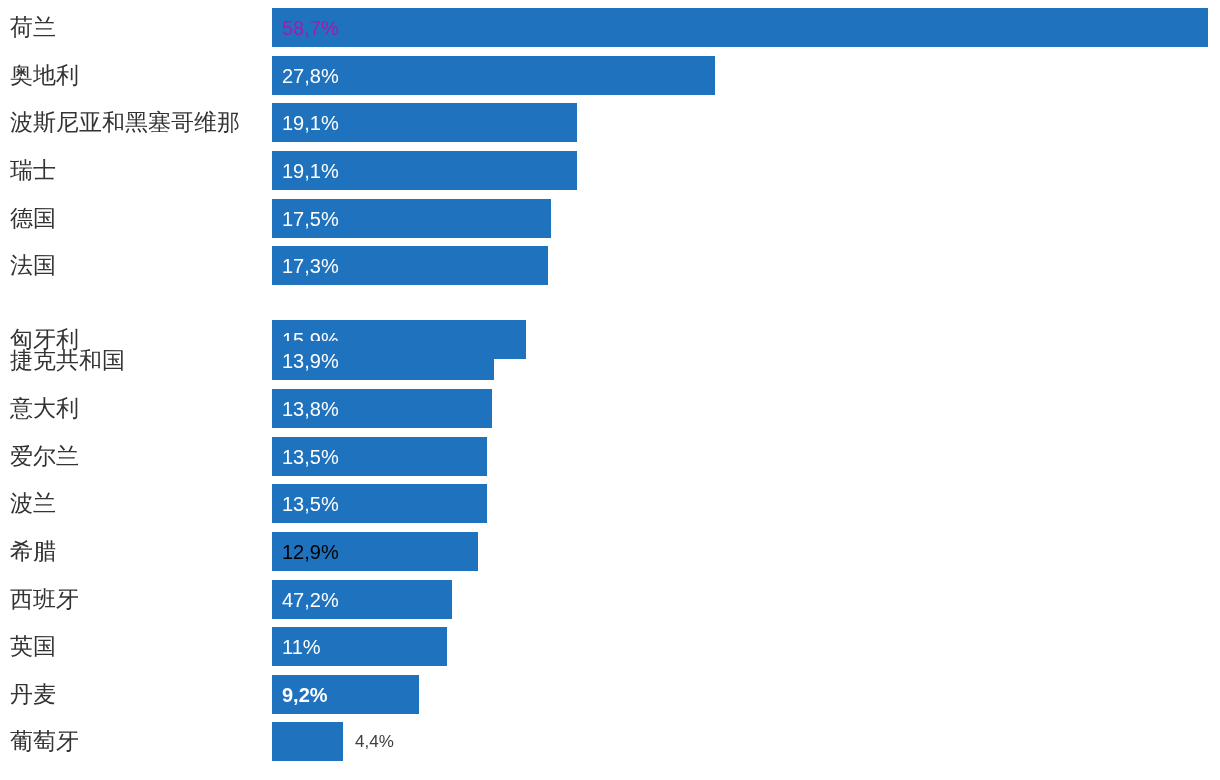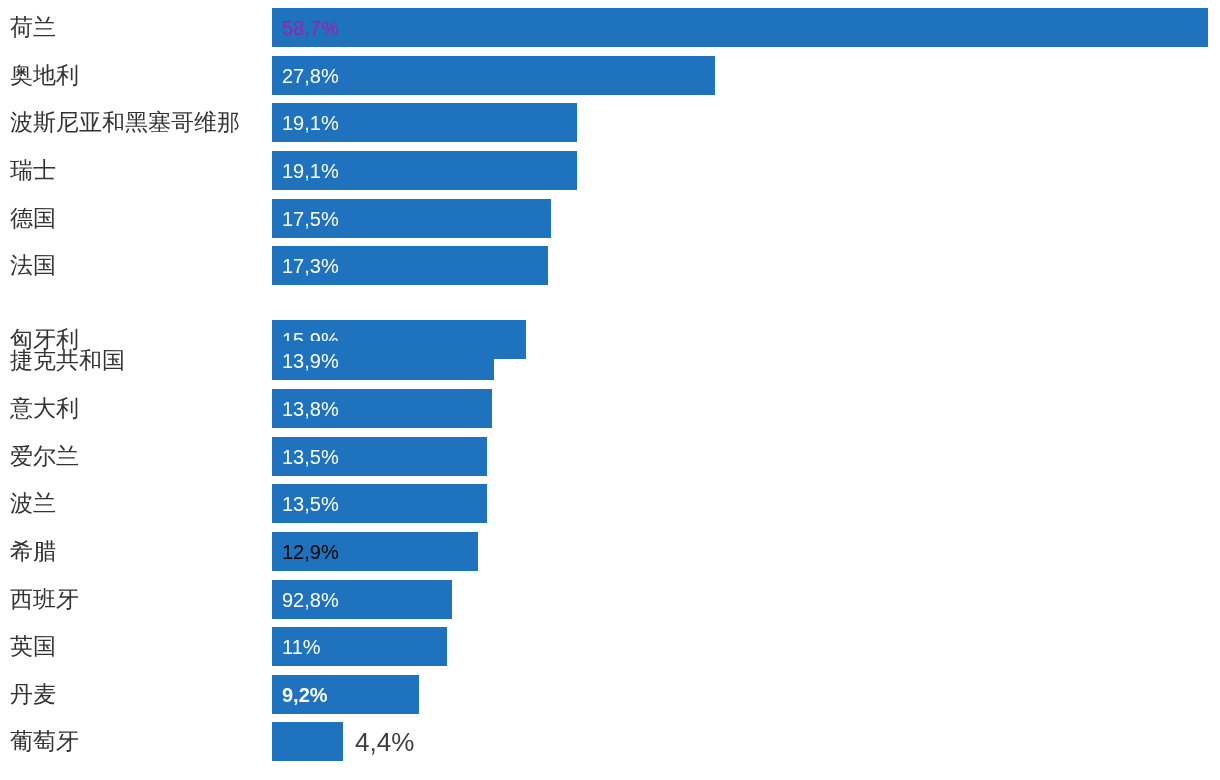--- a/index.html
+++ b/index.html
@@ -79,21 +79,21 @@
     color: #ffffff;
     white-space: nowrap;
     pointer-events: none;
   }
 
   .bar-value-outside {
     position: absolute;
     top: 0;
     height: 39px;
     line-height: 40px;
-    font-size: 26px;
+    font-size: 17px;
     color: #3f3f3f;
     white-space: nowrap;
     pointer-events: none;
     text-align: center;
   }
 </style>
 </head>
 <body>
 
 <div id="chart-root">
@@ -179,21 +179,21 @@
         <div class="row-label">希腊</div>
         <div class="bar-track">
           <div class="bar" style="width: 205.697px; background: rgb(31, 114, 190);"></div>
           <div class="bar-value-inside" style="color: #000000;">12,9%</div>
         </div>
       </div>
       <div class="row" style="top: 579.5px;">
         <div class="row-label">西班牙</div>
         <div class="bar-track">
           <div class="bar" style="width: 180.184px; background: rgb(31, 114, 190);"></div>
-          <div class="bar-value-inside" style="color: rgb(255, 255, 255);">92,8%</div>
+          <div class="bar-value-inside" style="color: rgb(255, 255, 255);">47,2%</div>
         </div>
       </div>
       <div class="row" style="top: 627.125px;">
         <div class="row-label">英国</div>
         <div class="bar-track">
           <div class="bar" style="width: 175.4px; background: rgb(31, 114, 190);"></div>
           <div class="bar-value-inside" style="color: rgb(255, 255, 255);">11%</div>
         </div>
       </div>
       <div class="row" style="top: 674.75px; padding-left: 46px;">

